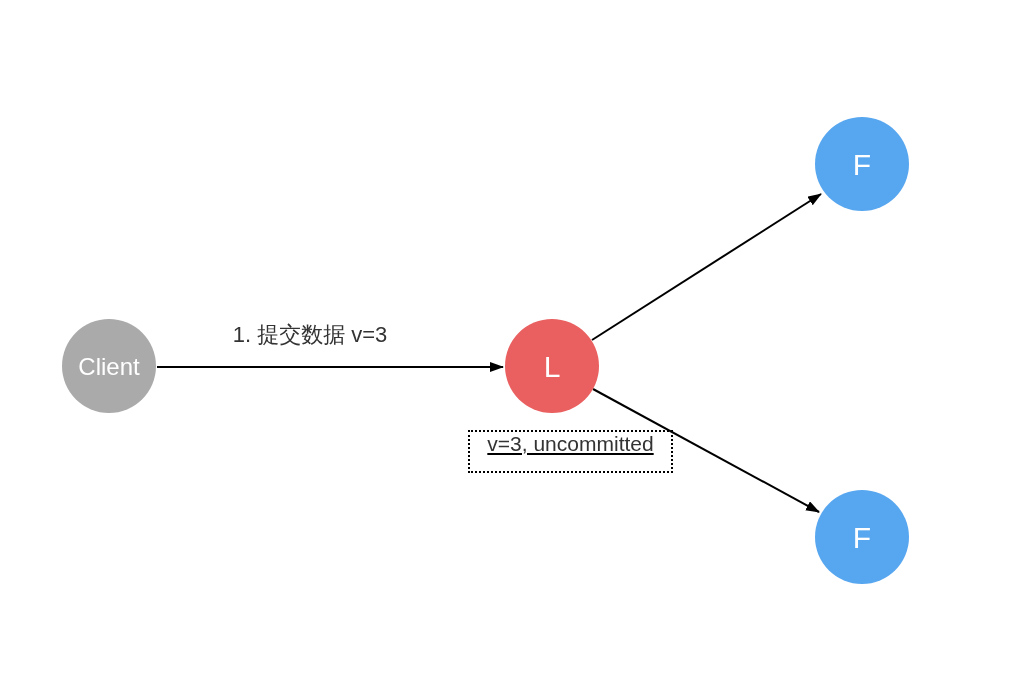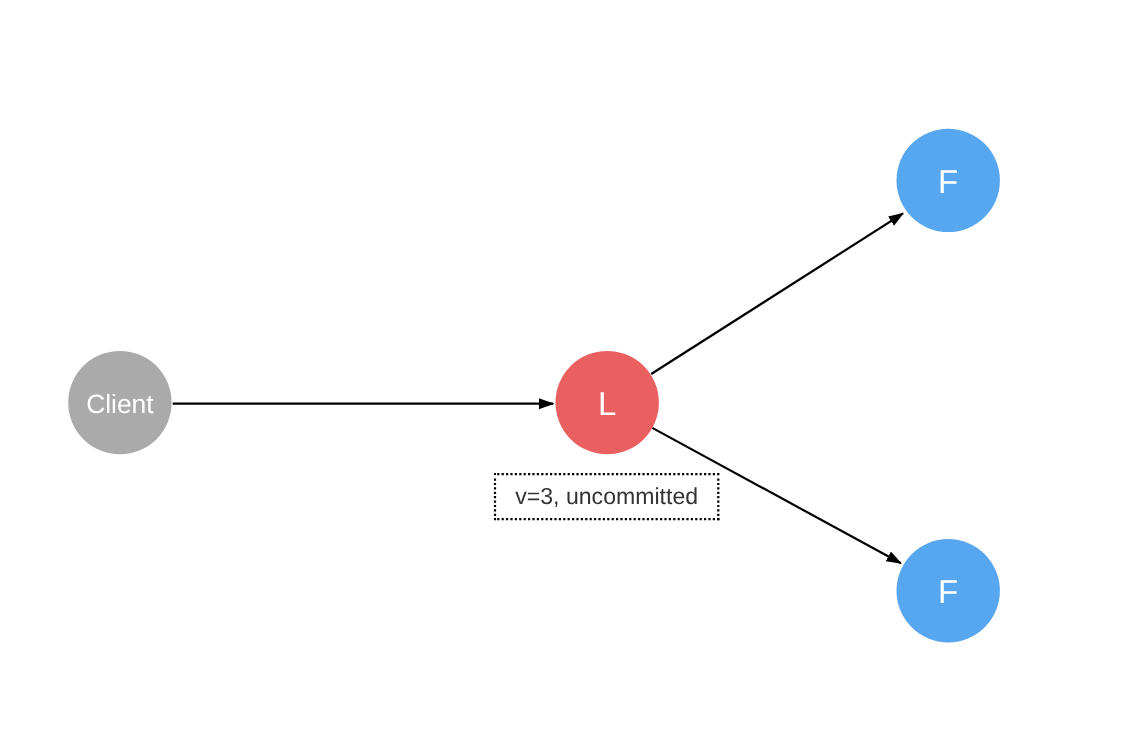--- a/index.html
+++ b/index.html
@@ -43,28 +43,28 @@
     left: 160px;
     top: 320px;
     width: 300px;
     text-align: center;
     font-size: 22px;
     color: #333333;
     white-space: nowrap;
   }
   .note-box {
     position: absolute;
-    left: 449px;
+    left: 468px;
     top: 430px;
     width: 201px;
     height: 39px;
     border: 2px dotted #000000;
     display: flex;
-    align-items: center;
     justify-content: center;
+    text-decoration: underline;
   }
   .note-text {
     font-size: 21px;
     color: #333333;
     white-space: nowrap;
   }
 </style>
 </head>
 <body>
 
@@ -95,18 +95,19 @@
       <circle cx="862" cy="164" r="47" fill="#57a6f0"></circle>
       <text class="node-label lf-label" x="862" y="175">F</text>
     </g>
 
     <g>
       <circle cx="862" cy="537" r="47" fill="#57a6f0"></circle>
       <text class="node-label lf-label" x="862" y="548">F</text>
     </g>
   </svg>
 
+  <div class="edge-label">1. 提交数据 v=3</div>
 
   <div class="note-box">
     <span class="note-text">v=3, uncommitted</span>
   </div>
 
 </div>
 
 </body></html>

